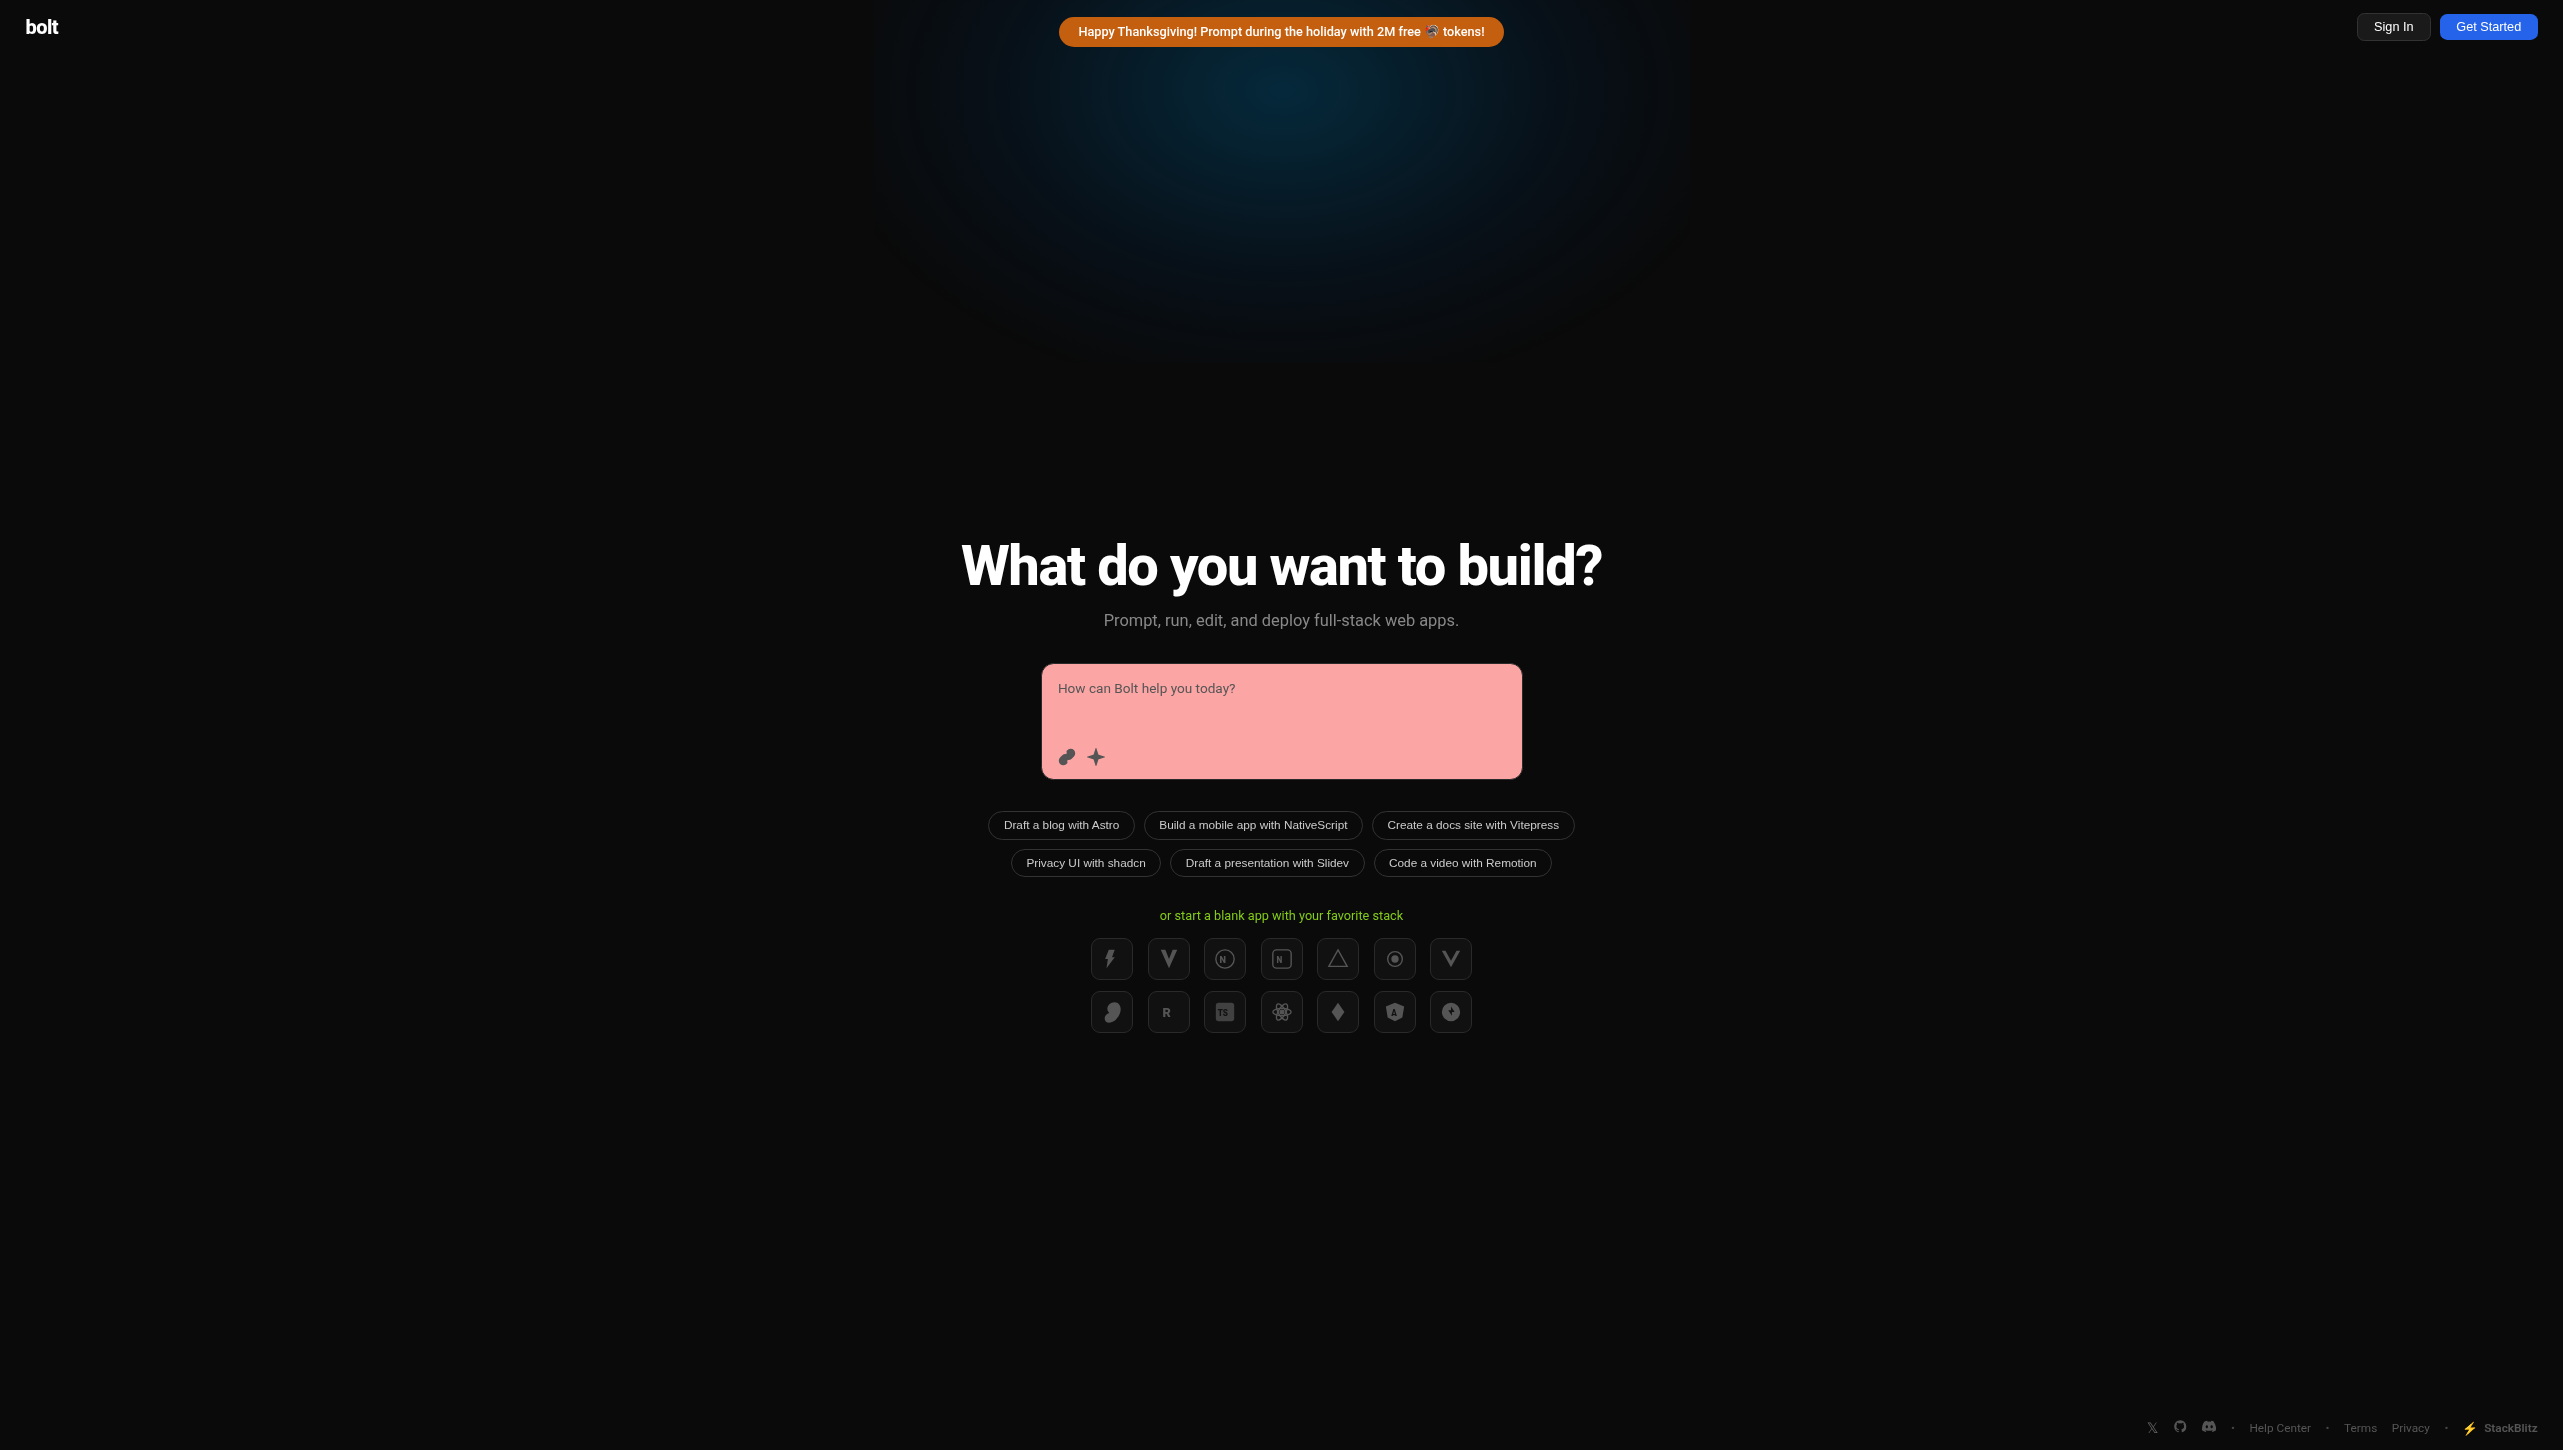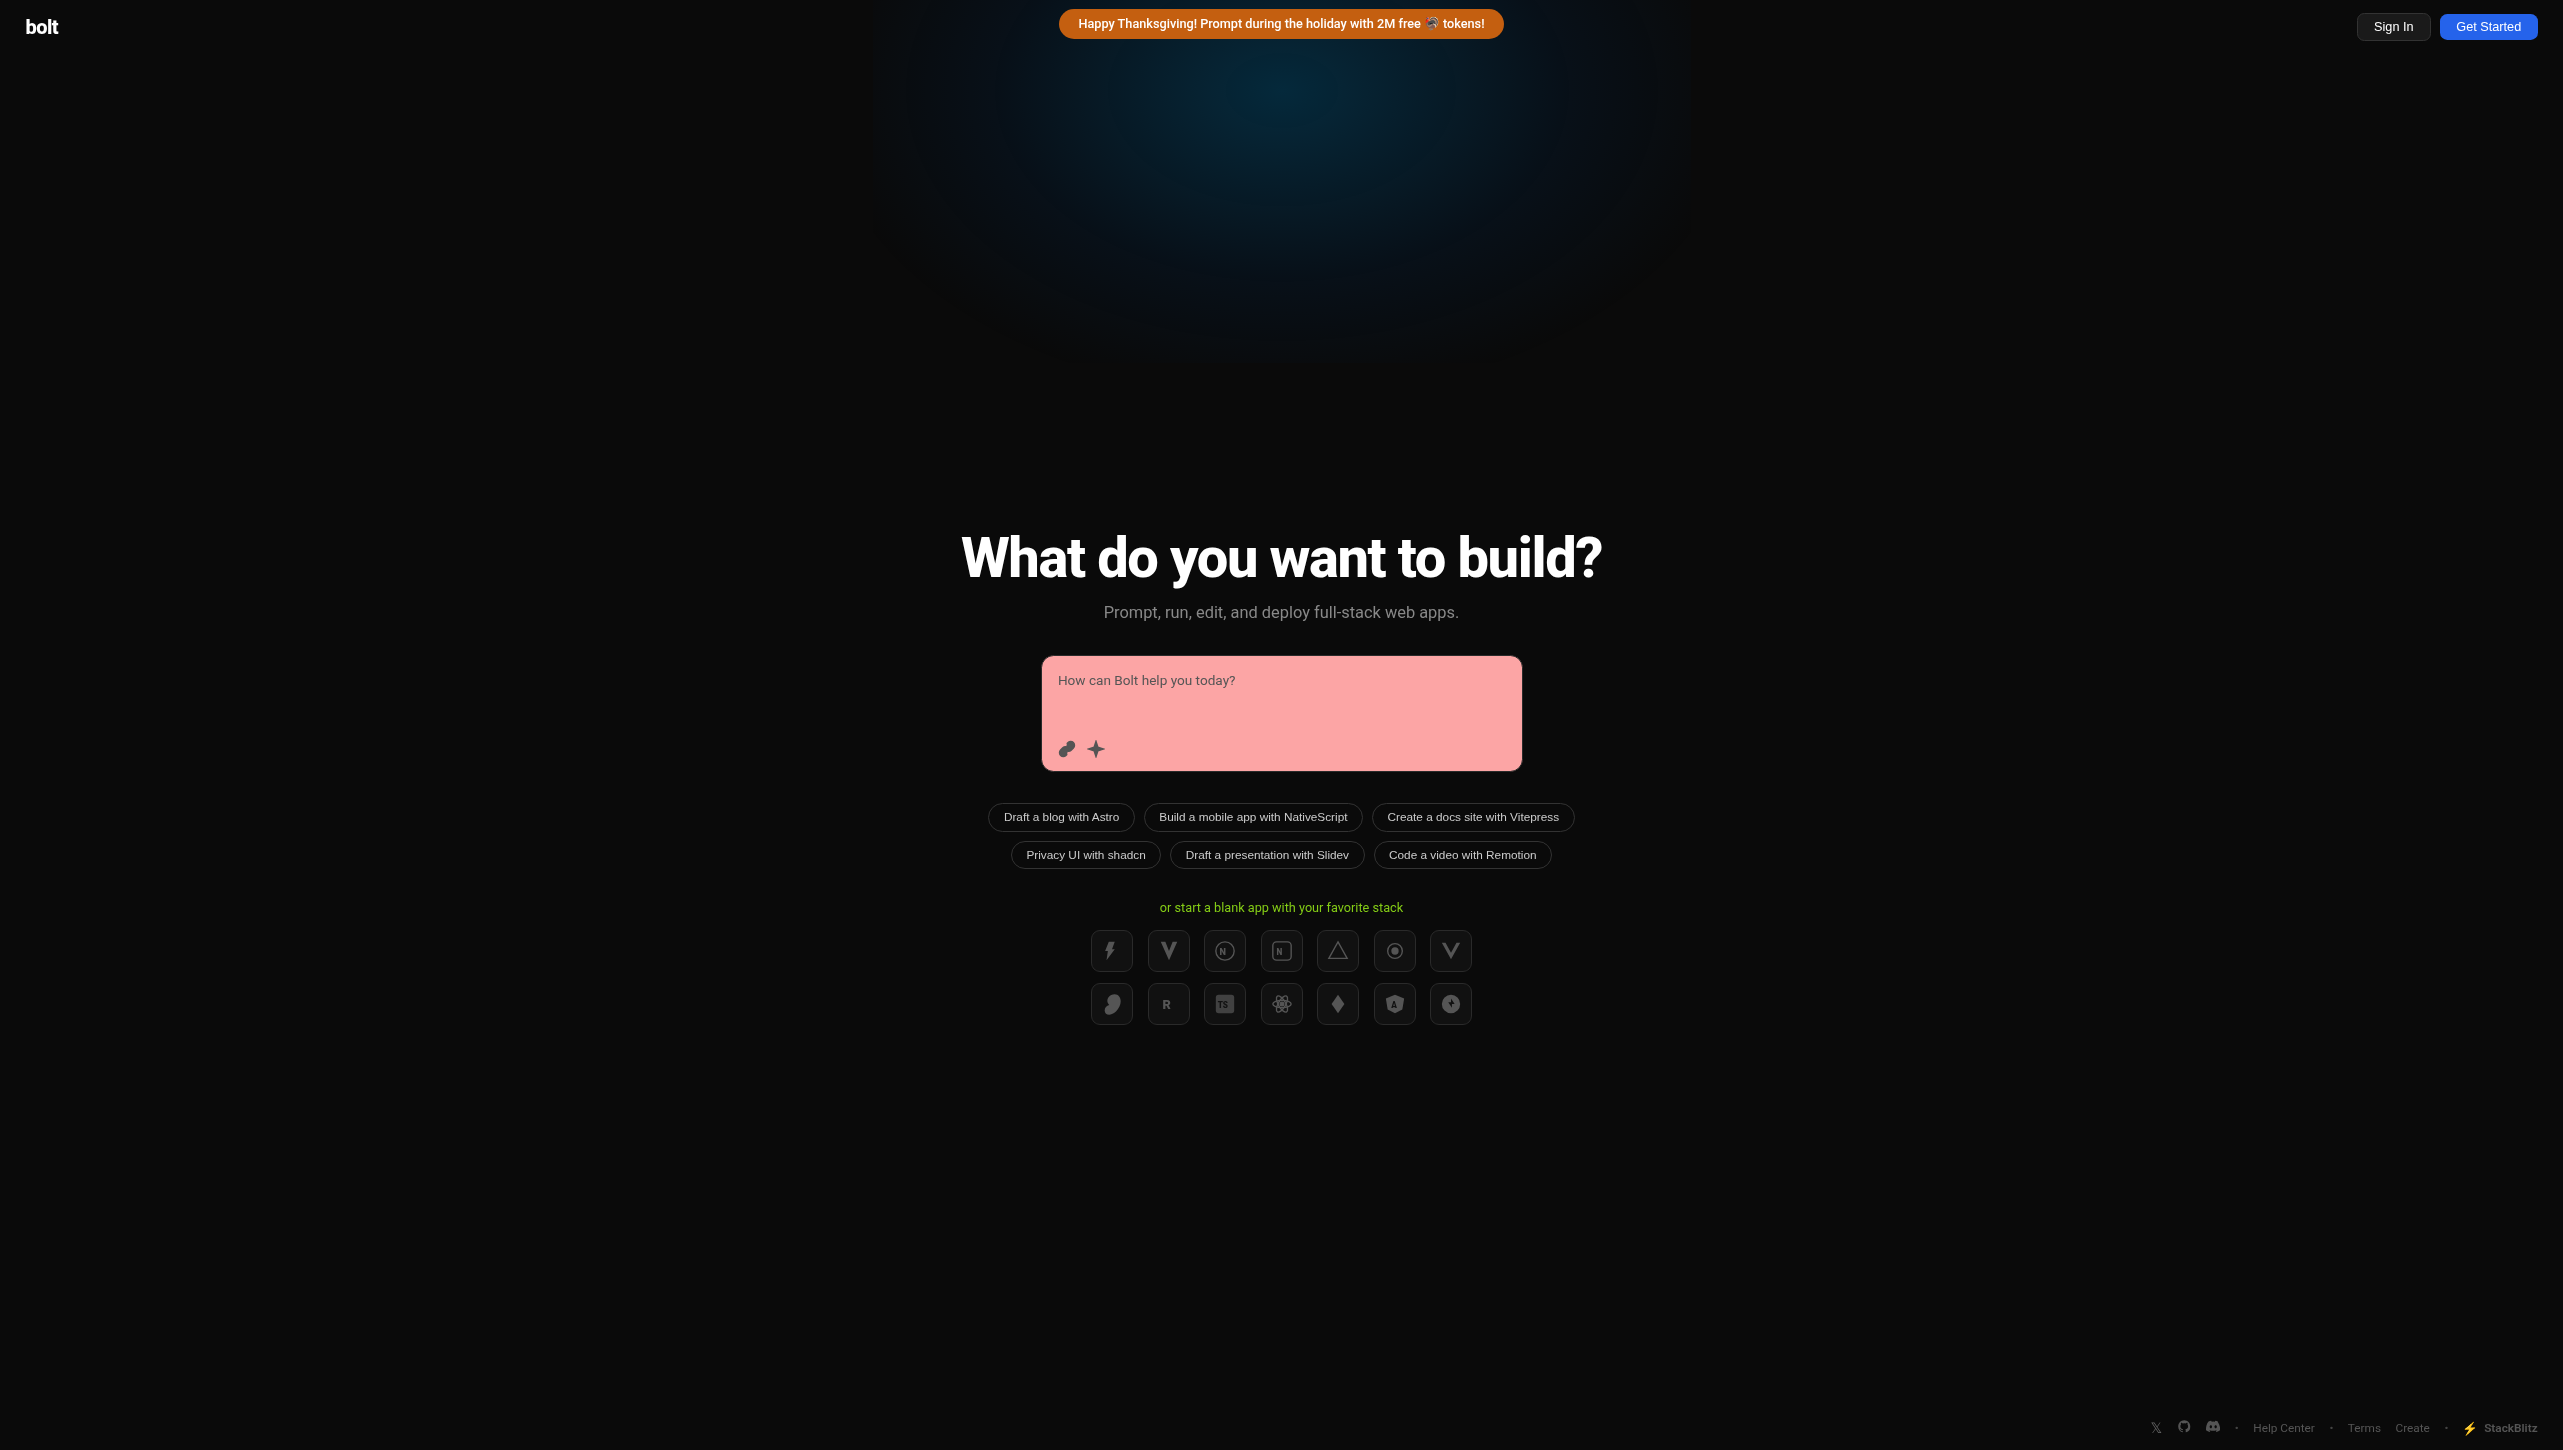--- a/index.html
+++ b/index.html
@@ -70,21 +70,21 @@
       border-radius: 7.3px;
       font-size: 12.7px;
       cursor: pointer;
       font-weight: 500;
     }
 
     
     .banner-wrap {
       display: flex;
       justify-content: center;
-      padding-top: 9px;
+      padding-top: 17px;
       position: relative;
       z-index: 10;
     }
 
     .banner {
       background: #c45f10;
       border-radius: 45px;
       padding: 7.3px 20px;
       font-size: 12.7px;
       color: #fff;
@@ -408,20 +408,20 @@
   </span>
   <span class="footer-icon">
     <svg width="14.5" height="14.5" viewBox="0 0 24 24" fill="#555">
       <path d="M20.3 4.4A19.4 19.4 0 0 0 15.3 3c-.2.4-.5 1-.7 1.4a17.9 17.9 0 0 0-5.2 0C9.2 4 8.9 3.4 8.7 3A19.2 19.2 0 0 0 3.7 4.4C.5 9.3-.3 14 .1 18.6a19.5 19.5 0 0 0 5.9 3c.5-.7.9-1.4 1.3-2.1a12.6 12.6 0 0 1-2-1c.2-.1.3-.3.5-.4a13.9 13.9 0 0 0 11.8 0l.5.4a12.6 12.6 0 0 1-2 1c.4.8.8 1.5 1.3 2.1a19.4 19.4 0 0 0 5.9-3c.5-5.3-.9-9.9-3.9-14.2zM8 15.5c-1.1 0-2-1.1-2-2.5s.9-2.5 2-2.5 2 1.1 2 2.5-.9 2.5-2 2.5zm8 0c-1.1 0-2-1.1-2-2.5s.9-2.5 2-2.5 2 1.1 2 2.5-.9 2.5-2 2.5z"></path>
     </svg>
   </span>
   <span class="footer-dot">•</span>
   <a class="footer-link">Help Center</a>
   <span class="footer-dot">•</span>
   <a class="footer-link">Terms</a>
-  <a class="footer-link">Create</a>
+  <a class="footer-link">Privacy</a>
   <span class="footer-dot">•</span>
   <div class="footer-brand">
     <span class="lightning"></span>
     <span>StackBlitz</span>
   </div>
 </footer>
 
 
 </body></html>

